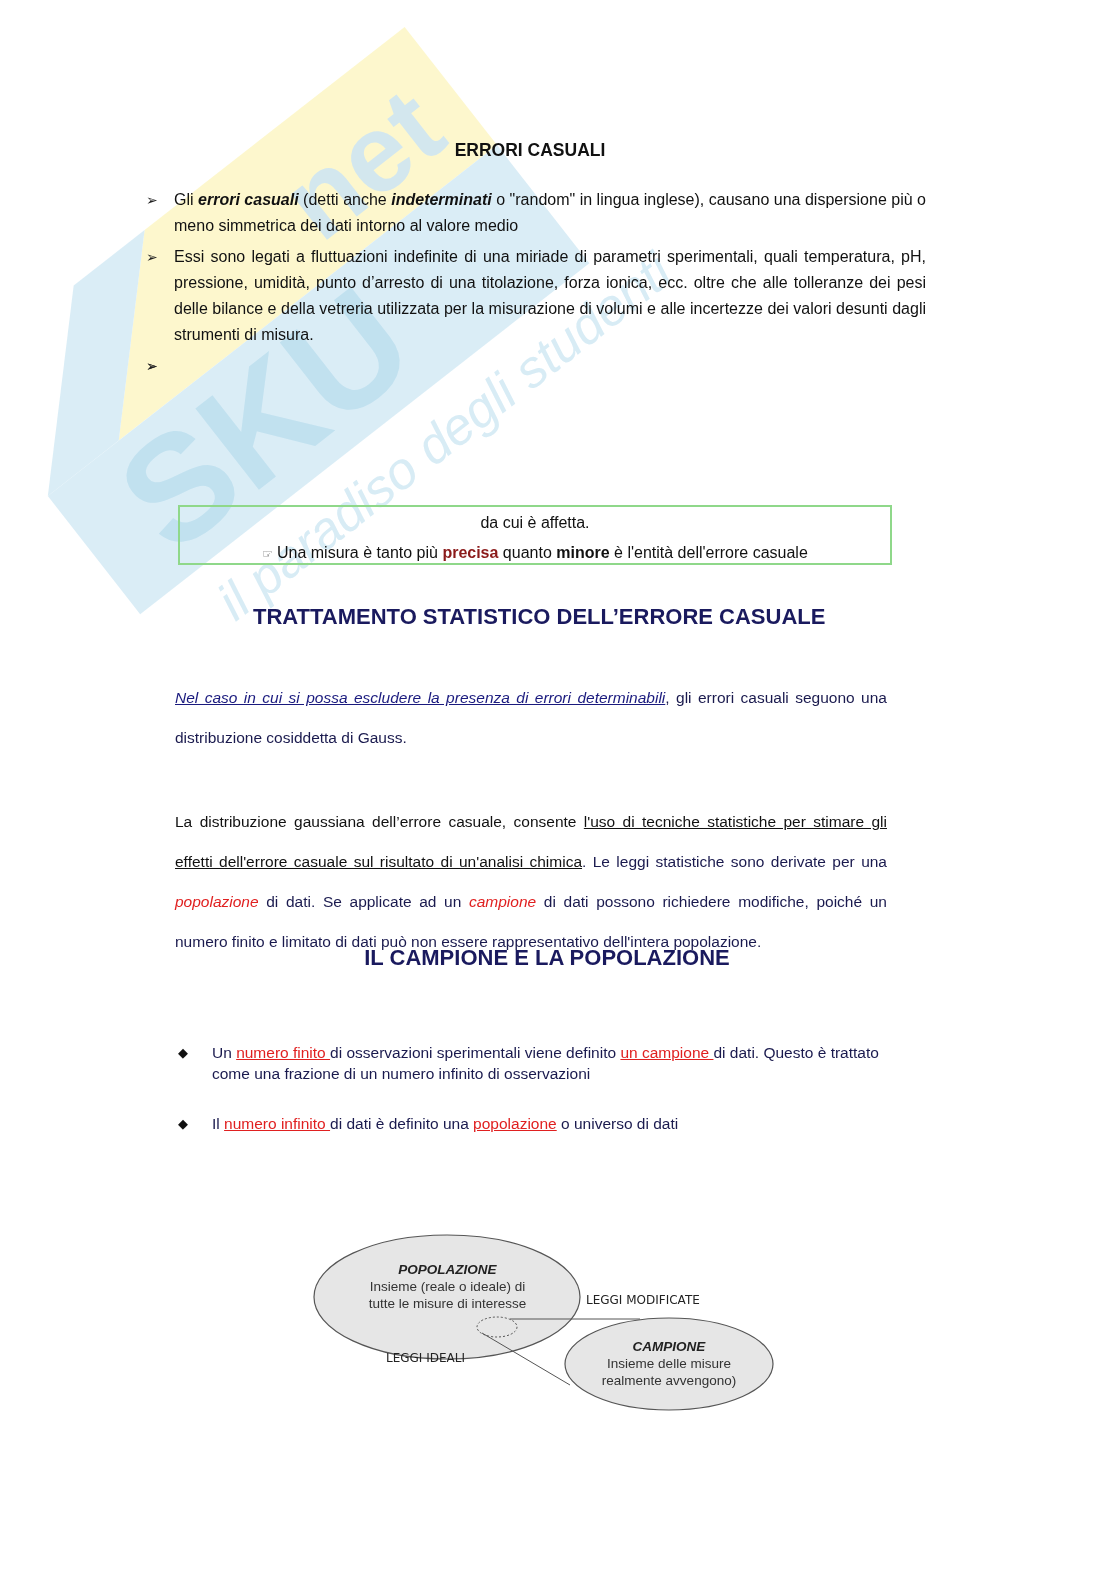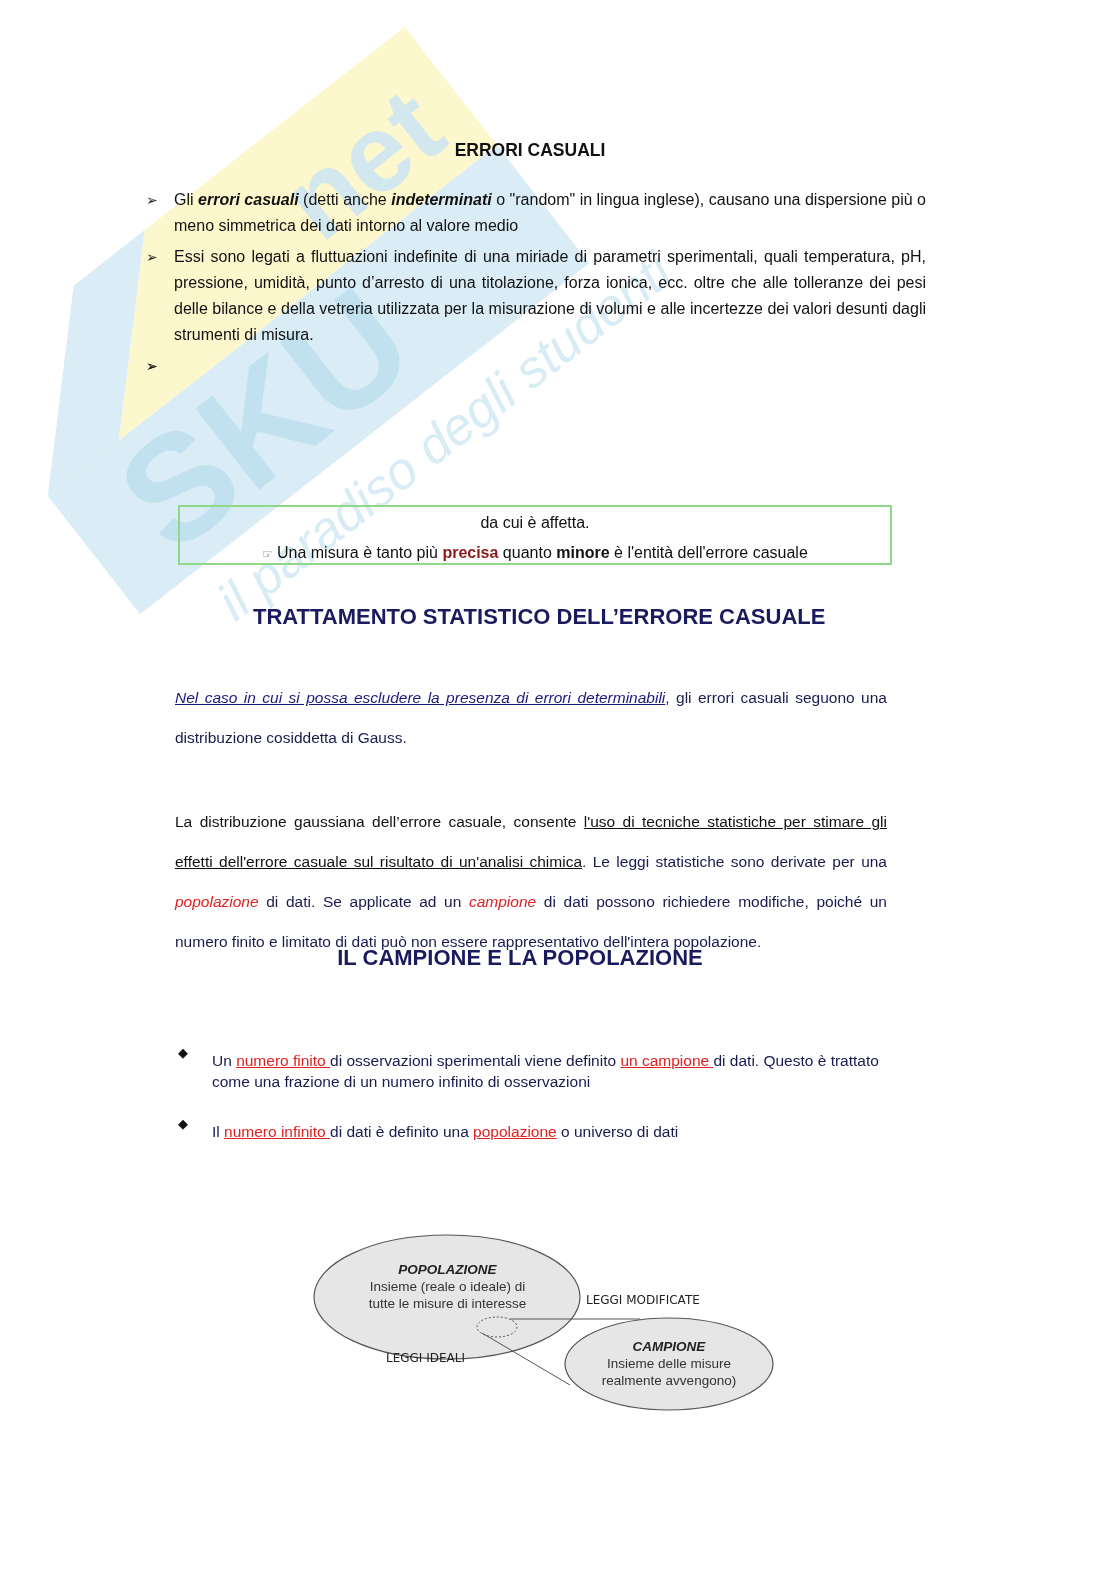--- a/index.html
+++ b/index.html
@@ -25,35 +25,35 @@
     left: 178px; top: 505px; width: 714px; height: 60px;
     border: 2px solid #8fd88a; text-align: center; font-size: 16px; line-height: 30px;
     box-sizing: border-box; padding-top: 1px;
   }
   .callout .hand { font-size: 12px; color: #444; margin-right: 4px; }
   .callout .precisa { font-weight: bold; color: #8b1a1a; }
   .callout .minore { font-weight: bold; }
 
   .h2 { font-size: 22px; font-weight: bold; color: #1a1a5e; }
   .title2 { left: 253px; top: 604px; }
-  .title3 { left: 0; width: 1040px; text-align: center; top: 945px; }
+  .title3 { left: 0; width: 1040px; text-align: center; top: 945px; padding-left: 27px; }
 
   .para { left: 175px; width: 712px; font-size: 15.5px; line-height: 40px; color: #1a1a4e; text-align: justify; }
   .p1 { top: 678px; }
   .p2 { top: 802px; }
   .u-navy { text-decoration: underline; font-style: italic; color: #1a1a7e; }
   .u-black { text-decoration: underline; color: #111; }
   .black { color: #111; }
   .red-it { color: #e02020; font-style: italic; }
 
   .dbl { left: 178px; width: 720px; font-size: 15.5px; line-height: 21px; color: #1a1a4e; }
   .db1 { top: 1042px; }
   .db2 { top: 1113px; }
   .dbl .dmk { position: absolute; left: 0; top: 0; font-size: 13px; color: #111; }
-  .dbl .txt { padding-left: 34px; display: block; margin-top: 8px; }
+  .dbl .txt { padding-left: 34px; display: block; }
   .u-red { text-decoration: underline; color: #e02020; }
 
   .diagram { left: 300px; top: 1225px; width: 500px; height: 200px; }
   .dlabel { position: absolute; font-size: 12px; color: #222; font-family: "DejaVu Sans", sans-serif; }
   .ellipse-text { position: absolute; text-align: center; font-size: 13.5px; line-height: 17px; color: #333; }
   .ellipse-text .et { font-style: italic; font-weight: bold; display: block; color: #222; }
 </style>
 </head>
 <body>
 

